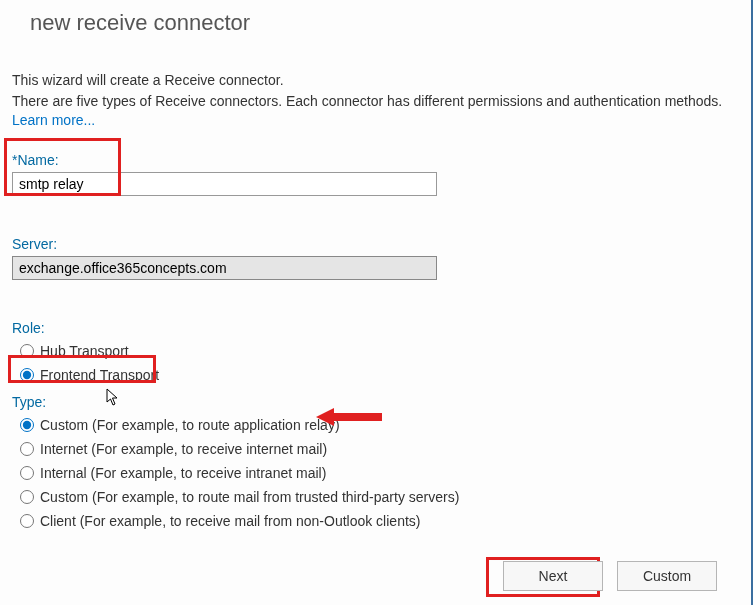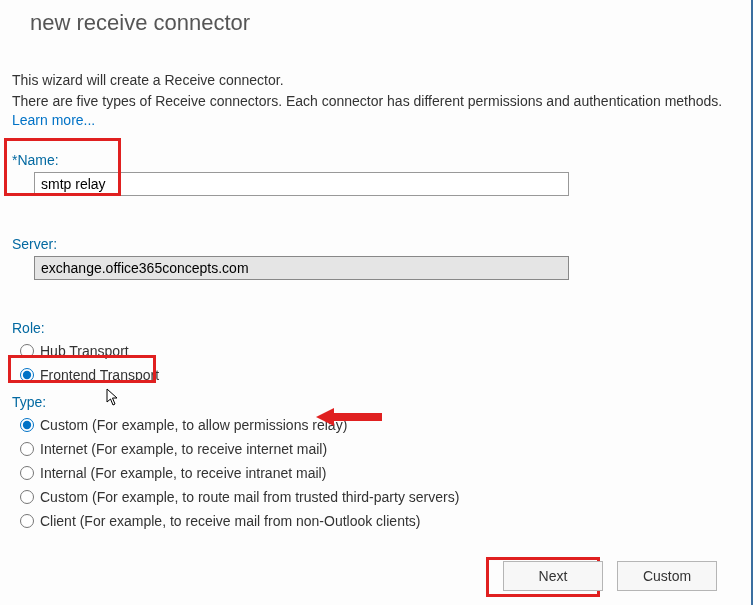--- a/index.html
+++ b/index.html
@@ -24,27 +24,26 @@
       margin: 2px 0 36px 18px;
     }
     .intro { font-size: 14px; color: #333; margin-bottom: 4px; }
     .intro2 { font-size: 14px; color: #333; line-height: 1.35; }
     a.learn  { color: #0072c6; text-decoration: none; }
 
     .field-block { margin-top: 22px; }
     .label { font-size: 14px; color: #0369a1; margin-bottom: 4px; display: block; }
 
     input[type="text"].txt {
-      width: 535px;
+      width: 425px;
       height: 24px;
       font-size: 14px;
       padding: 2px 6px;
       border: 1px solid #999;
       background: #fff;
-      margin-left: 22px;
     }
     input[type="text"].txt.readonly {
       background: #e5e5e5;
       border: 1px solid #888;
     }
 
     .radio-group { margin-top: 4px; }
     .radio-row {
       display: flex;
       align-items: center;
@@ -146,21 +145,21 @@
         <span>Frontend Transport</span>
       </label>
     </div>
   </div>
 
   <div class="field-block" style="margin-top:8px;">
     <span class="label">Type:</span>
     <div class="radio-group">
       <label class="radio-row">
         <input type="radio" name="type" checked="" style="">
-        <span>Custom (For example, to allow permissions relay)</span>
+        <span>Custom (For example, to route application relay)</span>
       </label>
       <label class="radio-row">
         <input type="radio" name="type" style="">
         <span>Internet (For example, to receive internet mail)</span>
       </label>
       <label class="radio-row">
         <input type="radio" name="type" style="">
         <span>Internal (For example, to receive intranet mail)</span>
       </label>
       <label class="radio-row">

